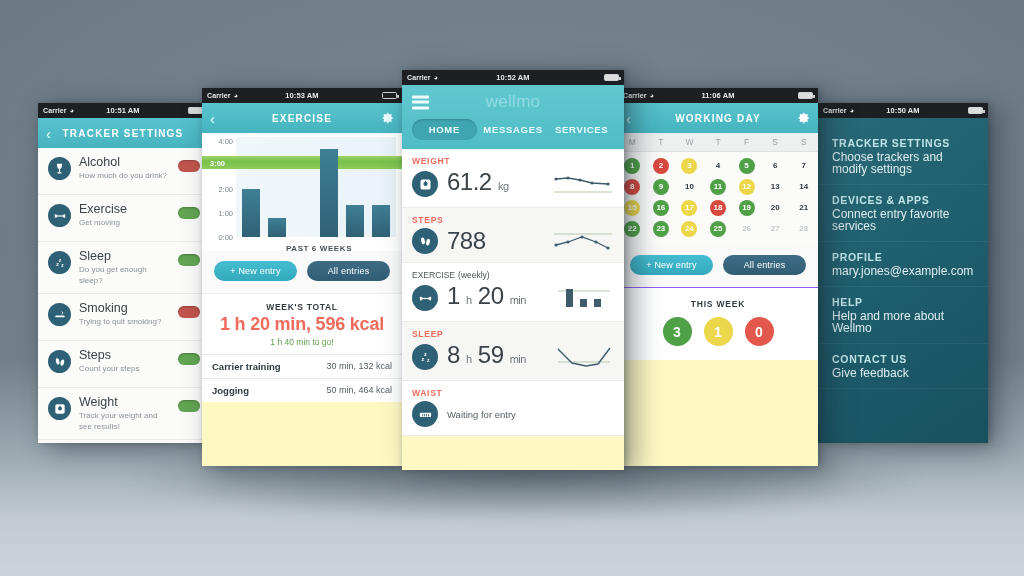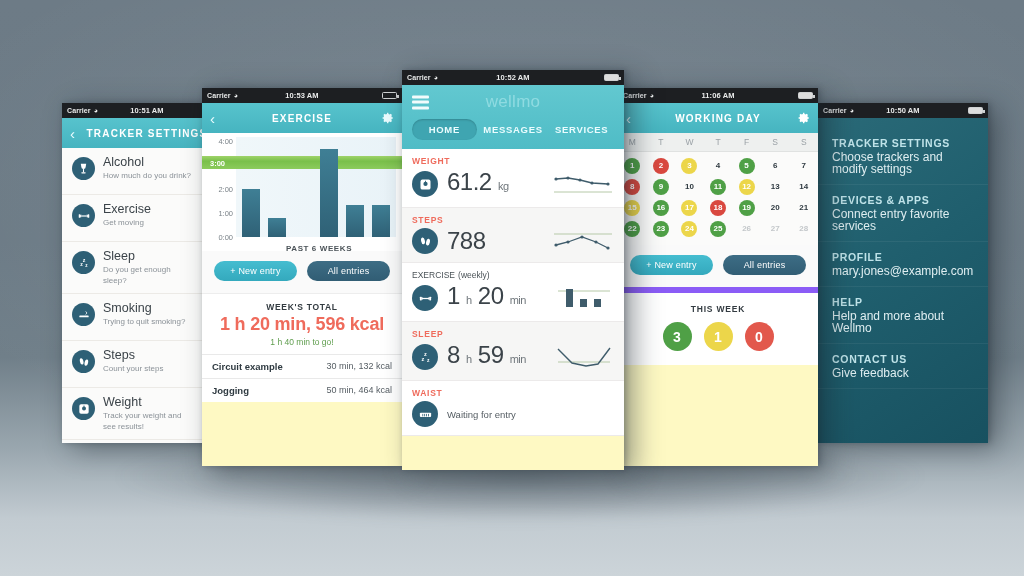--- a/index.html
+++ b/index.html
@@ -46,21 +46,21 @@
   
   .navbar{
     height:30px; background:linear-gradient(to bottom,#57c3cd,#46b4c0);
     color:#fff; display:flex; align-items:center; justify-content:center;
     font-size:10px; font-weight:bold; letter-spacing:1.2px; position:relative; flex:0 0 auto;
   }
   .nav-back{ position:absolute; left:8px; top:50%; transform:translateY(-50%); font-size:15px; font-weight:300; color:#eafcff; line-height:1; }
   .nav-gear{ position:absolute; right:8px; top:50%; transform:translateY(-50%); width:14px; height:14px; }
 
   
-  #phone1{ left:38px; top:103px; width:170px; height:340px; z-index:1;margin-left:24px; }
+  #phone1{ left:38px; top:103px; width:170px; height:340px; z-index:1; }
   .tracker-list{ background:#fbfbfa; height:100%; }
   .tracker-row{
     display:flex; align-items:flex-start; gap:8px;
     padding:7px 8px 7px 10px; border-bottom:1px solid #eceae6; position:relative; min-height:47px;
   }
   .tr-icon{
     width:23px; height:23px; border-radius:50%; background:#2e6076; flex:0 0 auto;
     display:flex; align-items:center; justify-content:center; margin-top:2px;
   }
   .tr-text{ flex:1 1 auto; padding-top:0px; }
@@ -130,21 +130,21 @@
   .cal-head div{ flex:1 1 0; text-align:center; font-size:8.5px; color:#9aa1a6; padding:4px 0; font-weight:500;}
   .cal-grid{ background:#fbfbfa; padding:3px 0 6px; }
   .cal-week{ display:flex; }
   .cal-cell{ flex:1 1 0; display:flex; align-items:center; justify-content:center; height:21px; }
   .cal-dot{ width:16px; height:16px; border-radius:50%; display:flex; align-items:center; justify-content:center; font-size:8px; font-weight:bold; color:#fff; }
   .cal-dot.green{ background:#4fa046; }
   .cal-dot.yellow{ background:#ecd64a; }
   .cal-dot.red{ background:#d9483f; }
   .cal-dot.none{ color:#2f3a41; background:transparent; }
   .cal-dot.future{ color:#c3c7ca; background:transparent; }
-  .tw-wrap{ background:#fff; text-align:center; padding:11px 0 14px; border-top:6px solid #8b5cf6; }
+  .tw-wrap{ background:#fff; text-align:center; padding:11px 0 14px; border-top:1px solid #8b5cf6; }
   .tw-label{ font-size:8.5px; font-weight:bold; color:#333b41; letter-spacing:.8px; }
   .tw-circles{ display:flex; justify-content:center; gap:12px; margin-top:8px; }
   .tw-c{ width:29px; height:29px; border-radius:50%; display:flex; align-items:center; justify-content:center; font-size:14px; font-weight:bold; color:#fff; }
   .tw-c.green{ background:#4fa046; } .tw-c.yellow{ background:#ecd64a; } .tw-c.red{ background:#e2584c; }
 
   
   #phone5{ left:818px; top:103px; width:170px; height:340px; z-index:1; }
   .menu-bg{ height:100%; background:linear-gradient(145deg,#2a6a78 0%, #1f5e6d 45%, #17505f 100%); padding:10px 0 0; }
   .menu-item{ padding:9px 14px 9px 14px; border-bottom:1px solid rgba(255,255,255,0.06); }
   .menu-t{ font-size:10.5px; font-weight:bold; color:#bfe3e9; letter-spacing:.7px; }
@@ -309,21 +309,21 @@
       <div class="btn dark">All entries</div>
     </div>
 
     <div class="wk-total">
       <div class="wk-label">WEEK'S TOTAL</div>
       <div class="wk-big">1 h 20 min, 596 kcal</div>
       <div class="wk-togo">1 h 40 min to go!</div>
     </div>
 
     <div class="ent-row">
-      <span class="ent-name">Circuit example</span>
+      <span class="ent-name">Carrier training</span>
       <span class="ent-val">30 min, 132 kcal</span>
     </div>
     <div class="ent-row">
       <span class="ent-name">Jogging</span>
       <span class="ent-val">50 min, 464 kcal</span>
     </div>
   </div>
 
   <div class="phone" id="phone4">
     <div class="statusbar">

